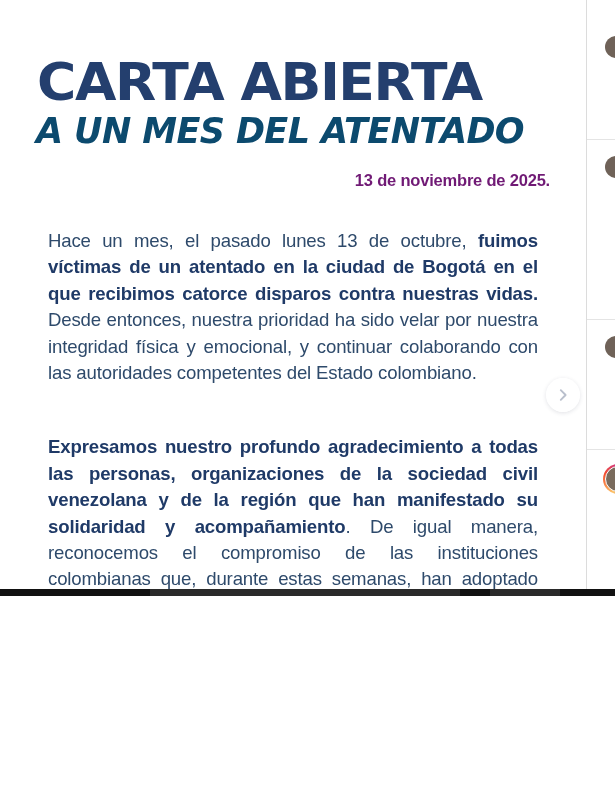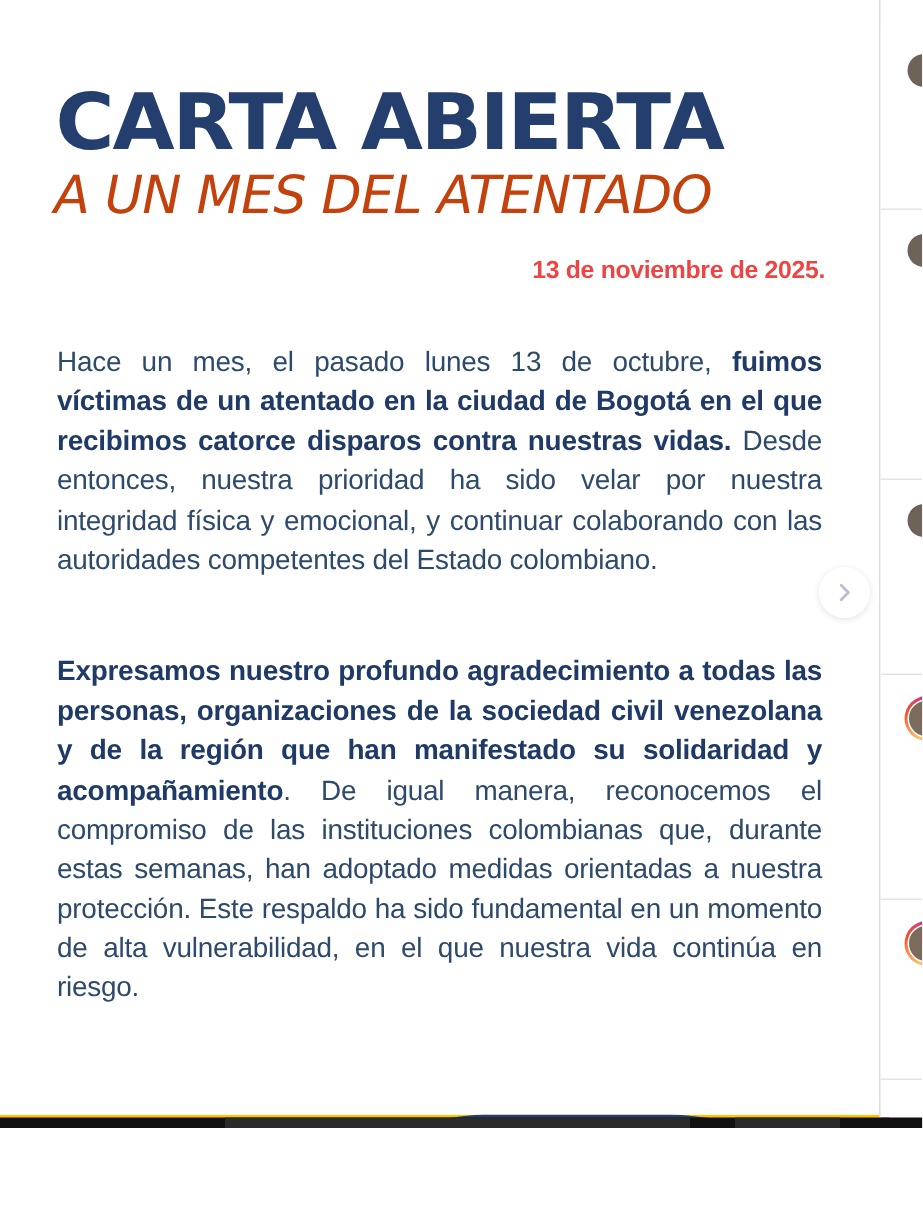--- a/index.html
+++ b/index.html
@@ -12,21 +12,21 @@
     width: 615px;
     height: 805px;
     overflow: hidden;
     font-family: "Liberation Sans", sans-serif;
     -webkit-font-smoothing: antialiased;
   }
 
   #app {
     position: relative;
     width: 615px;
-    height: 752px;
+    height: 596px;
     background: #ffffff;
     overflow: hidden;
   }
 
   
   #post-card {
     position: absolute;
     left: 0;
     top: 0;
     width: 586px;
@@ -57,47 +57,47 @@
     transform: scaleX(1.03);
     transform-origin: left center;
   }
 
   #title-sub {
     margin: 0;
     padding: 6px 36px 0 36px;
     font-family: "DejaVu Sans", "Liberation Sans", sans-serif;
     font-size: 35px;
     line-height: 1.0;
-    font-weight: 400;
+    font-weight: 700;
     font-style: italic;
     letter-spacing: -0.6px;
-    color: #c2410c;
+    color: #0c4a6e;
     text-align: left;
     white-space: nowrap;
     transform: scaleX(1.0);
     transform-origin: left center;
   }
 
   #letter-date {
     margin: 0;
     padding: 22px 36px 0 36px;
     font-size: 16.5px;
     font-weight: 700;
-    color: #ef4444;
+    color: #701a75;
     text-align: right;
     letter-spacing: -0.2px;
   }
 
   
   #letter-body {
     position: absolute;
     left: 0;
     top: 228px;
     width: 586px;
-    padding: 0 38px;
+    padding: 0 48px;
     box-sizing: border-box;
   }
 
   .para {
     margin: 0 0 22px 0;
     font-size: 18.6px;
     line-height: 1.42;
     color: #2e4a6b;
     text-align: justify;
     letter-spacing: -0.15px;

